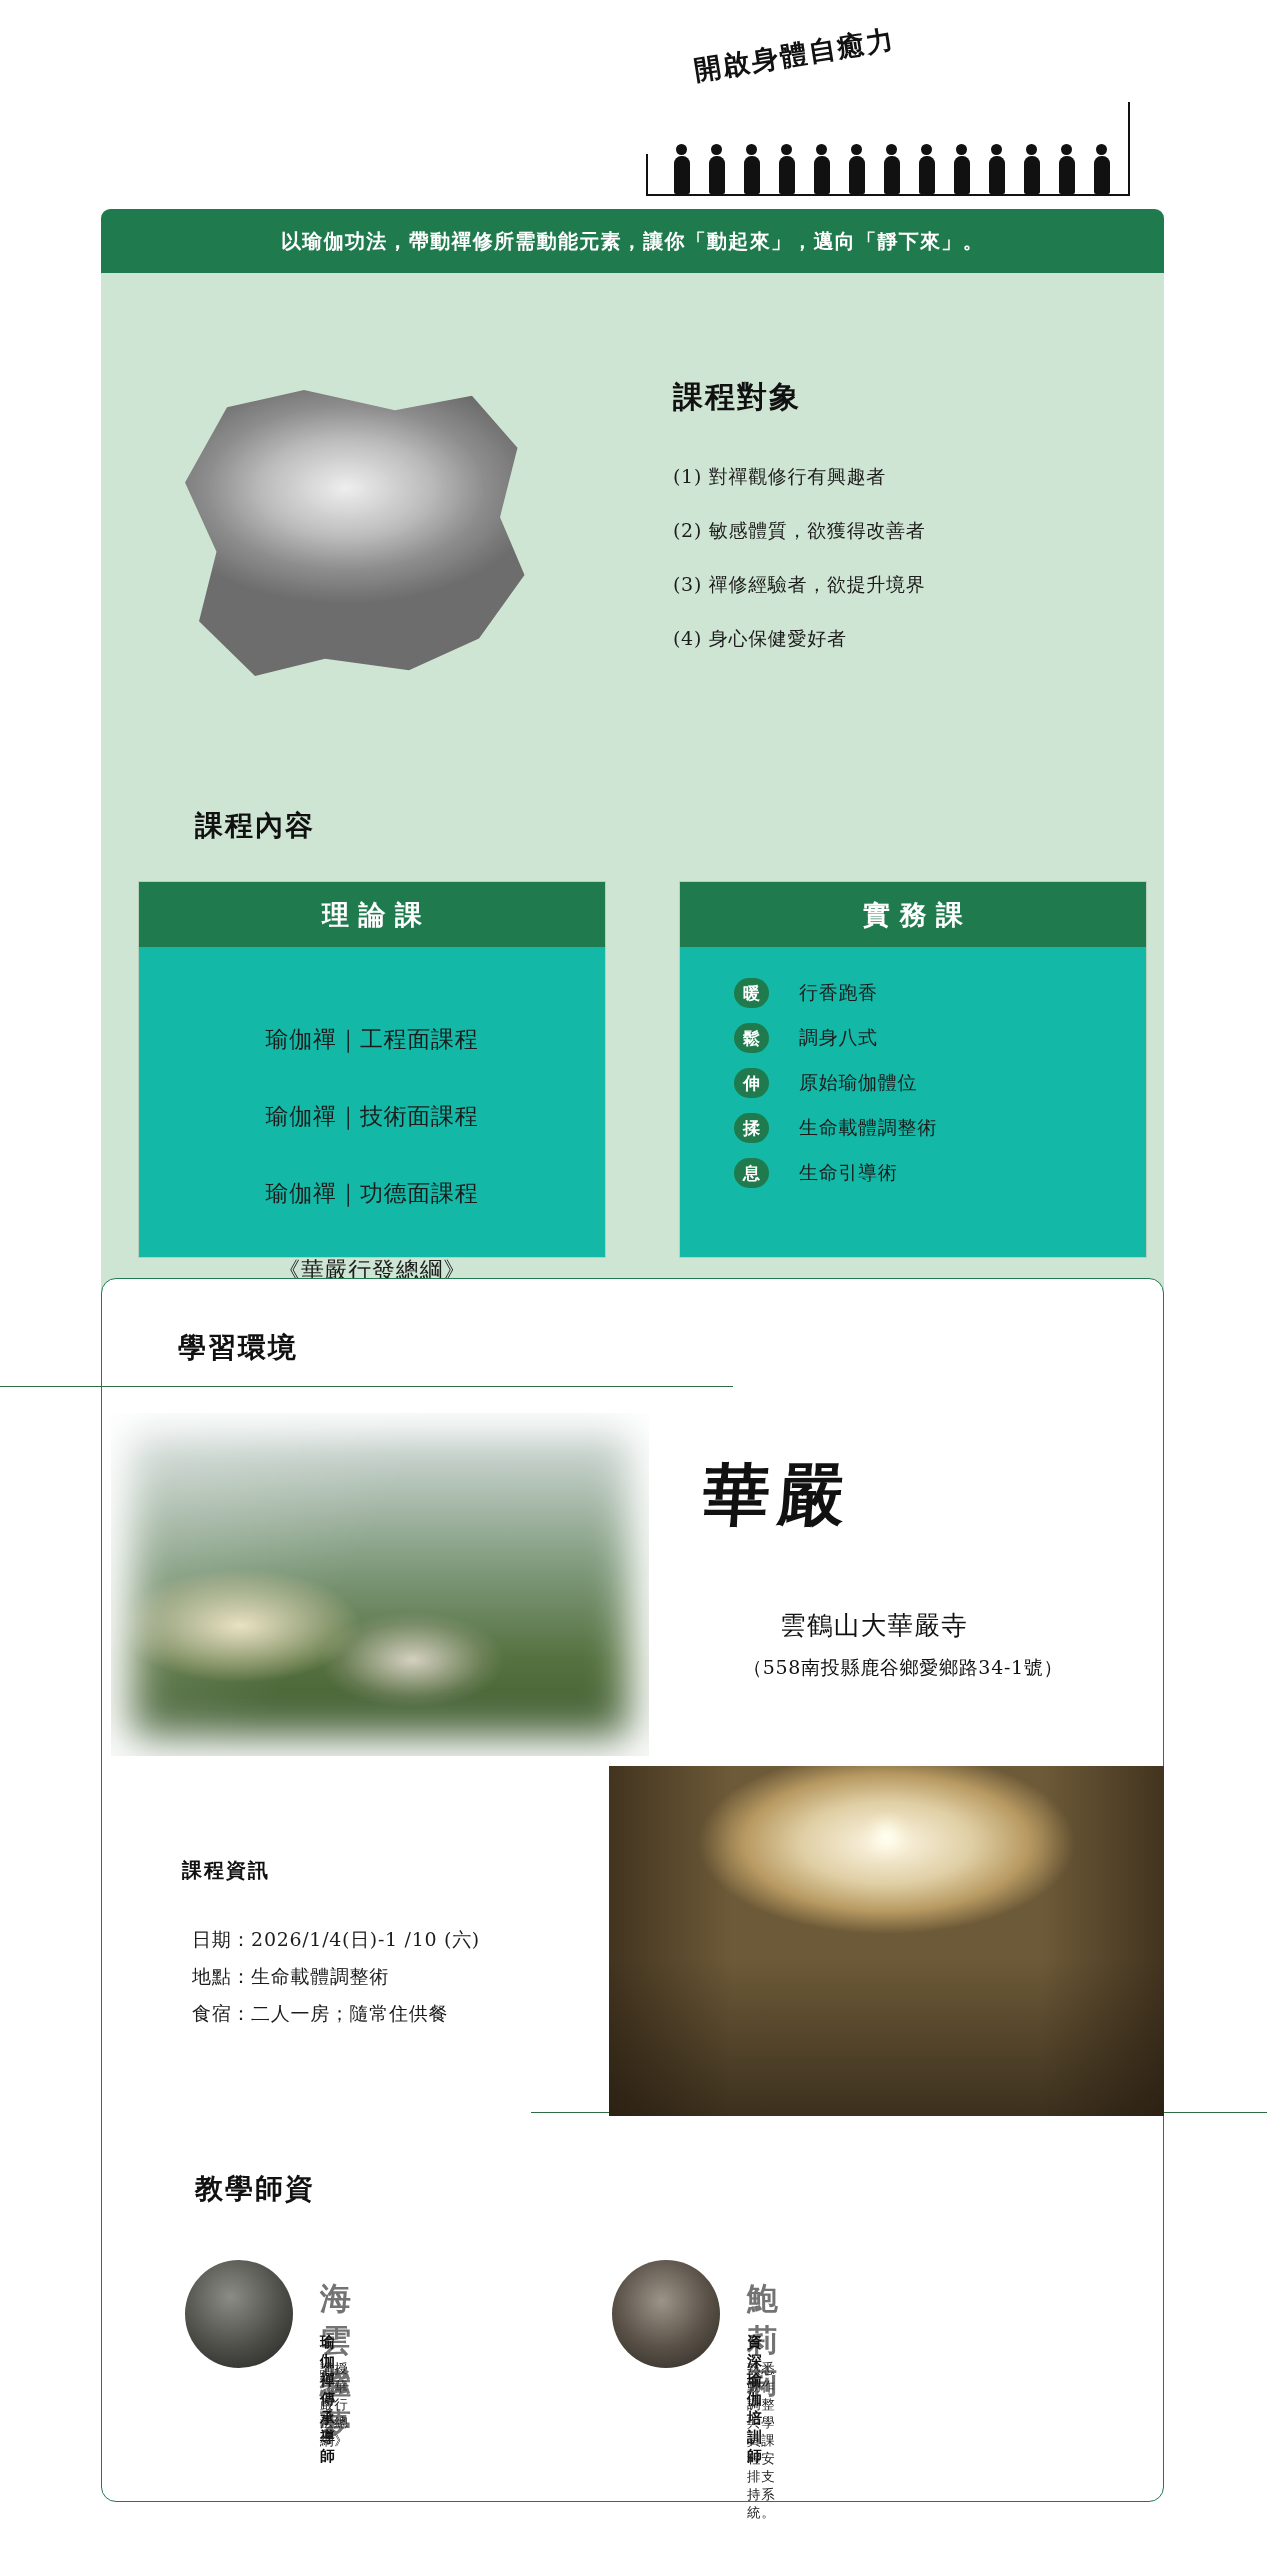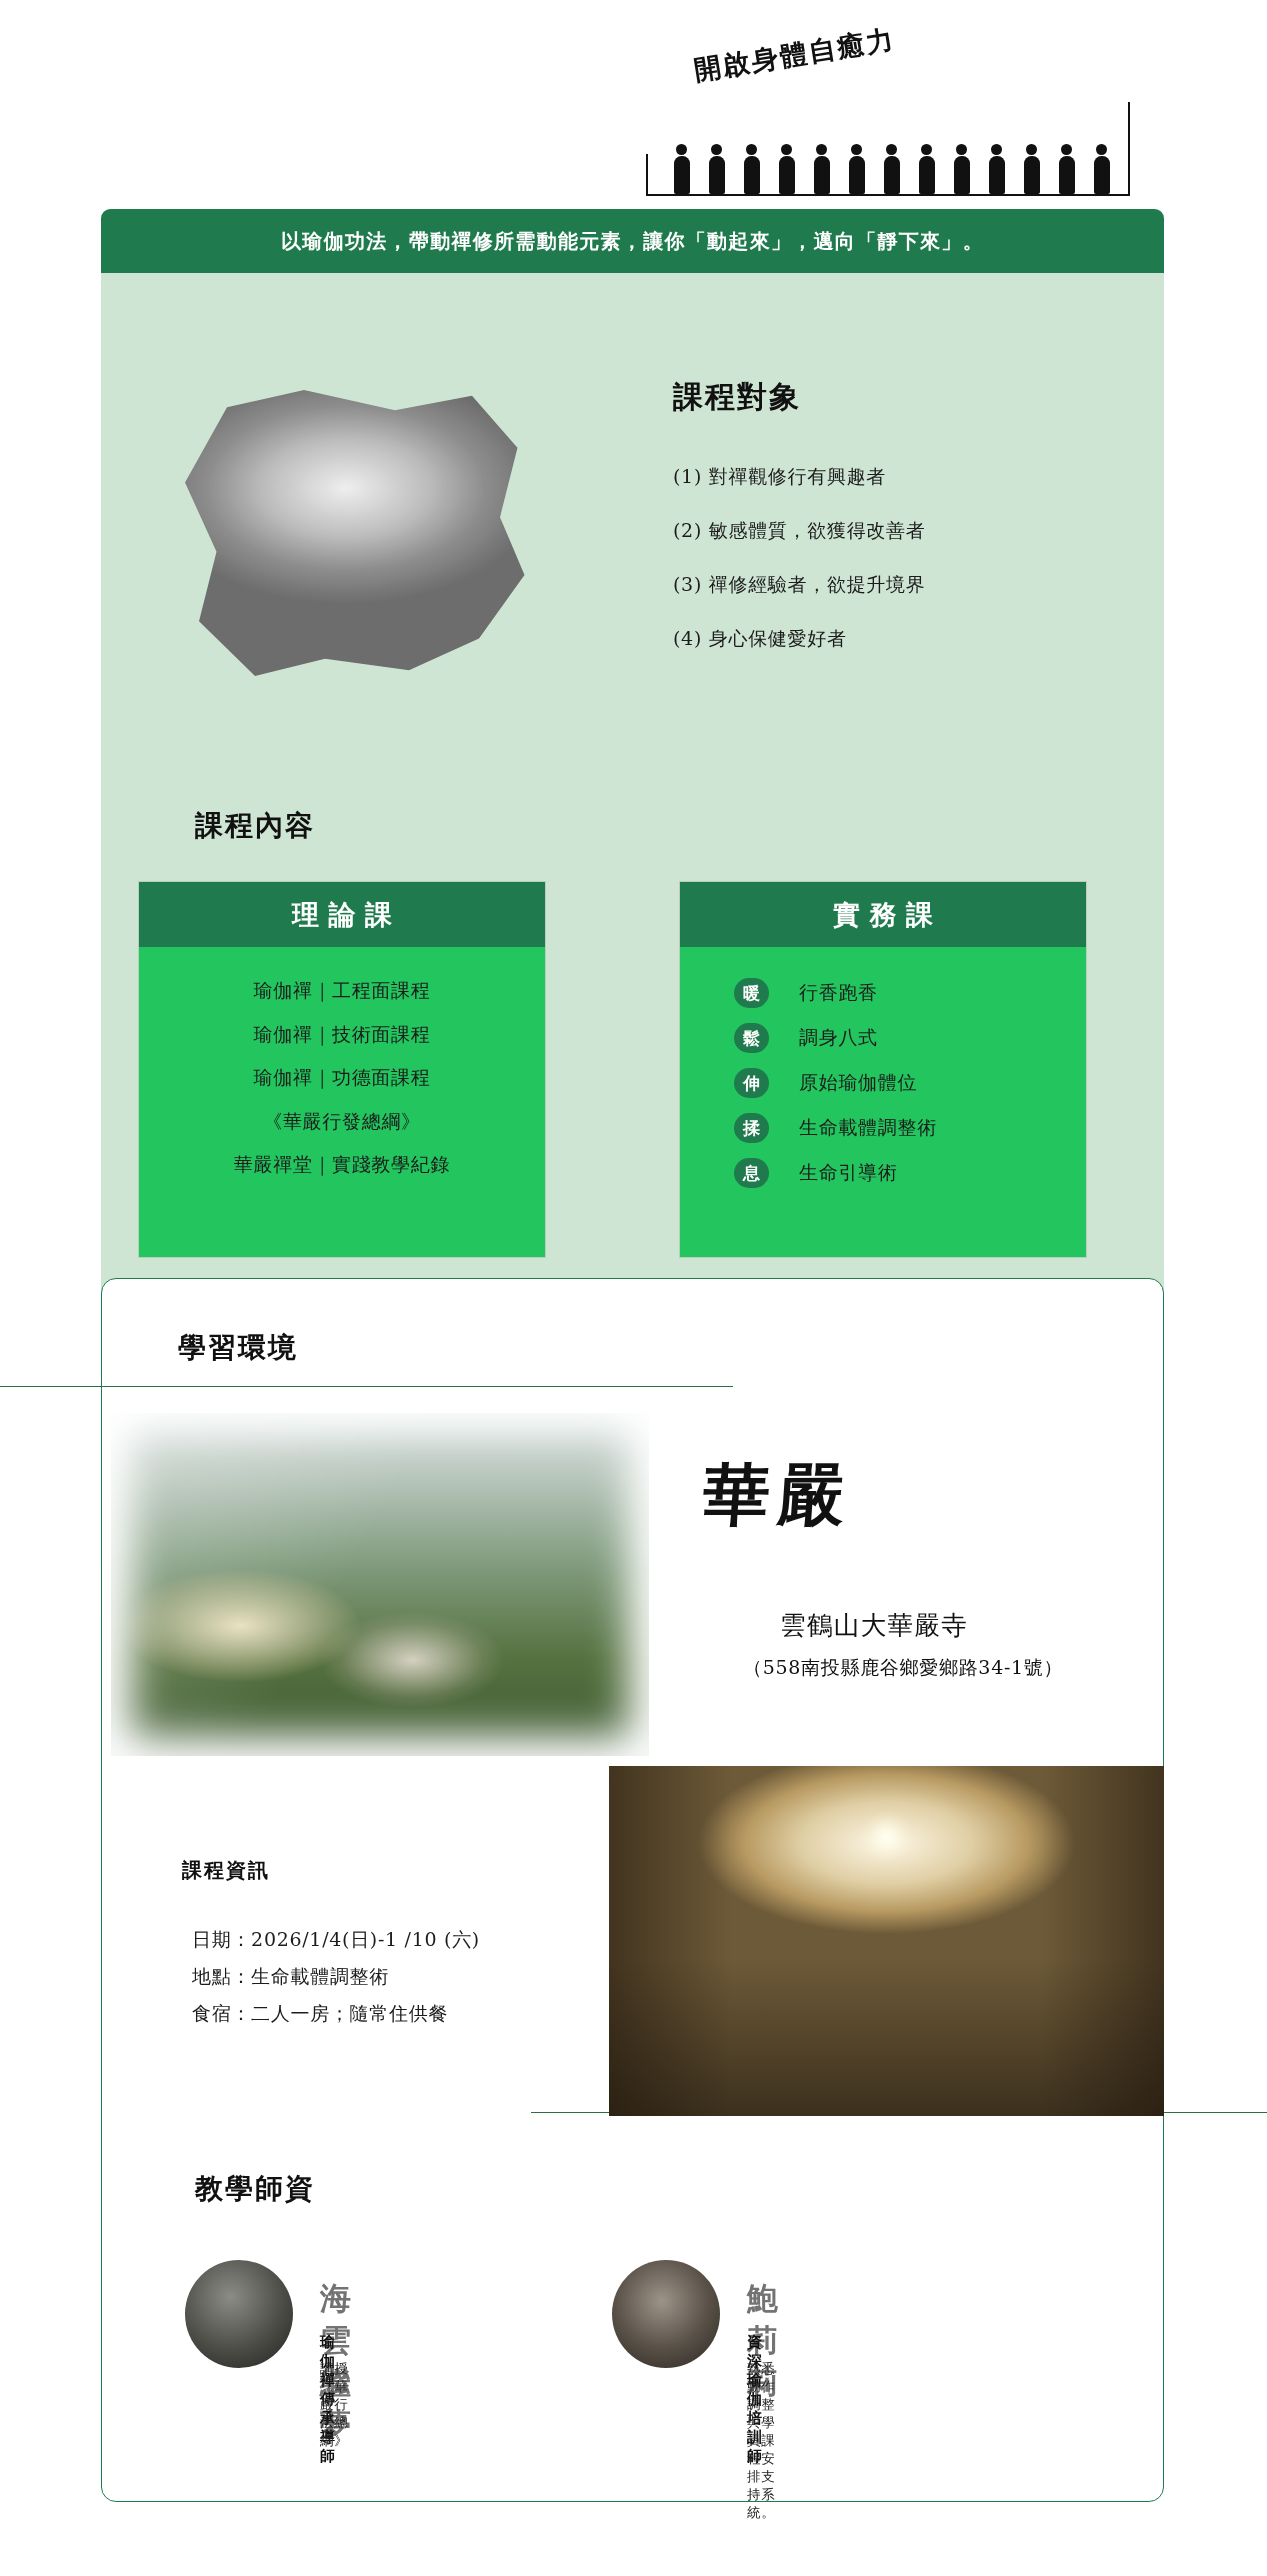--- a/index.html
+++ b/index.html
@@ -79,35 +79,36 @@
     font-size: 19px; color: #1c1c1c; letter-spacing: 0.7px; margin-bottom: 28px;
   }
 
   .h-content {
     position: absolute; left: 195px; top: 807px;
     font-family: "DejaVu Serif", "Liberation Serif", serif;
     font-size: 28px; font-weight: 700; color: #111; letter-spacing: 2px;
   }
 
   .card {
-    position: absolute; top: 881px; width: 408px; height: 377px;
-    background: #22c55e; border: 0.7px solid #b7cfbb;
+    position: absolute; top: 881px; width: 468px; height: 377px;
+    background: #14b8a6; border: 0.7px solid #b7cfbb;
   }
   .card.left { left: 138px; }
   .card.right { left: 679px; }
   .card-head {
     height: 65px; background: #1f7a4d; display: flex; align-items: center; justify-content: center;
     font-family: "DejaVu Serif", "Liberation Serif", serif;
     color: #fff; font-size: 27px; font-weight: 700; letter-spacing: 9.4px; padding-left: 9.4px;
   }
   .card-body { padding: 31px 27px 0; }
   .card-line {
     font-family: "DejaVu Serif", "Liberation Serif", serif;
-    font-size: 19px; color: #1c1c1c; text-align: center; letter-spacing: 0.7px;
+    font-size: 23px; color: #1c1c1c; text-align: center; letter-spacing: 0.7px;
     margin-bottom: 17.5px;
+    margin-top: 46px;
   }
   .prac-row { display: flex; align-items: center; margin-bottom: 15px; padding-left: 27px; }
   .prac-badge {
     width: 35px; height: 30px; border-radius: 16px; background: #1f7a4d; color: #fff;
     display: flex; align-items: center; justify-content: center;
     font-family: "DejaVu Serif", "Liberation Serif", serif;
     font-size: 17px; font-weight: 700; margin-right: 30px; flex: 0 0 auto;
   }
   .prac-text {
     font-family: "DejaVu Serif", "Liberation Serif", serif;

